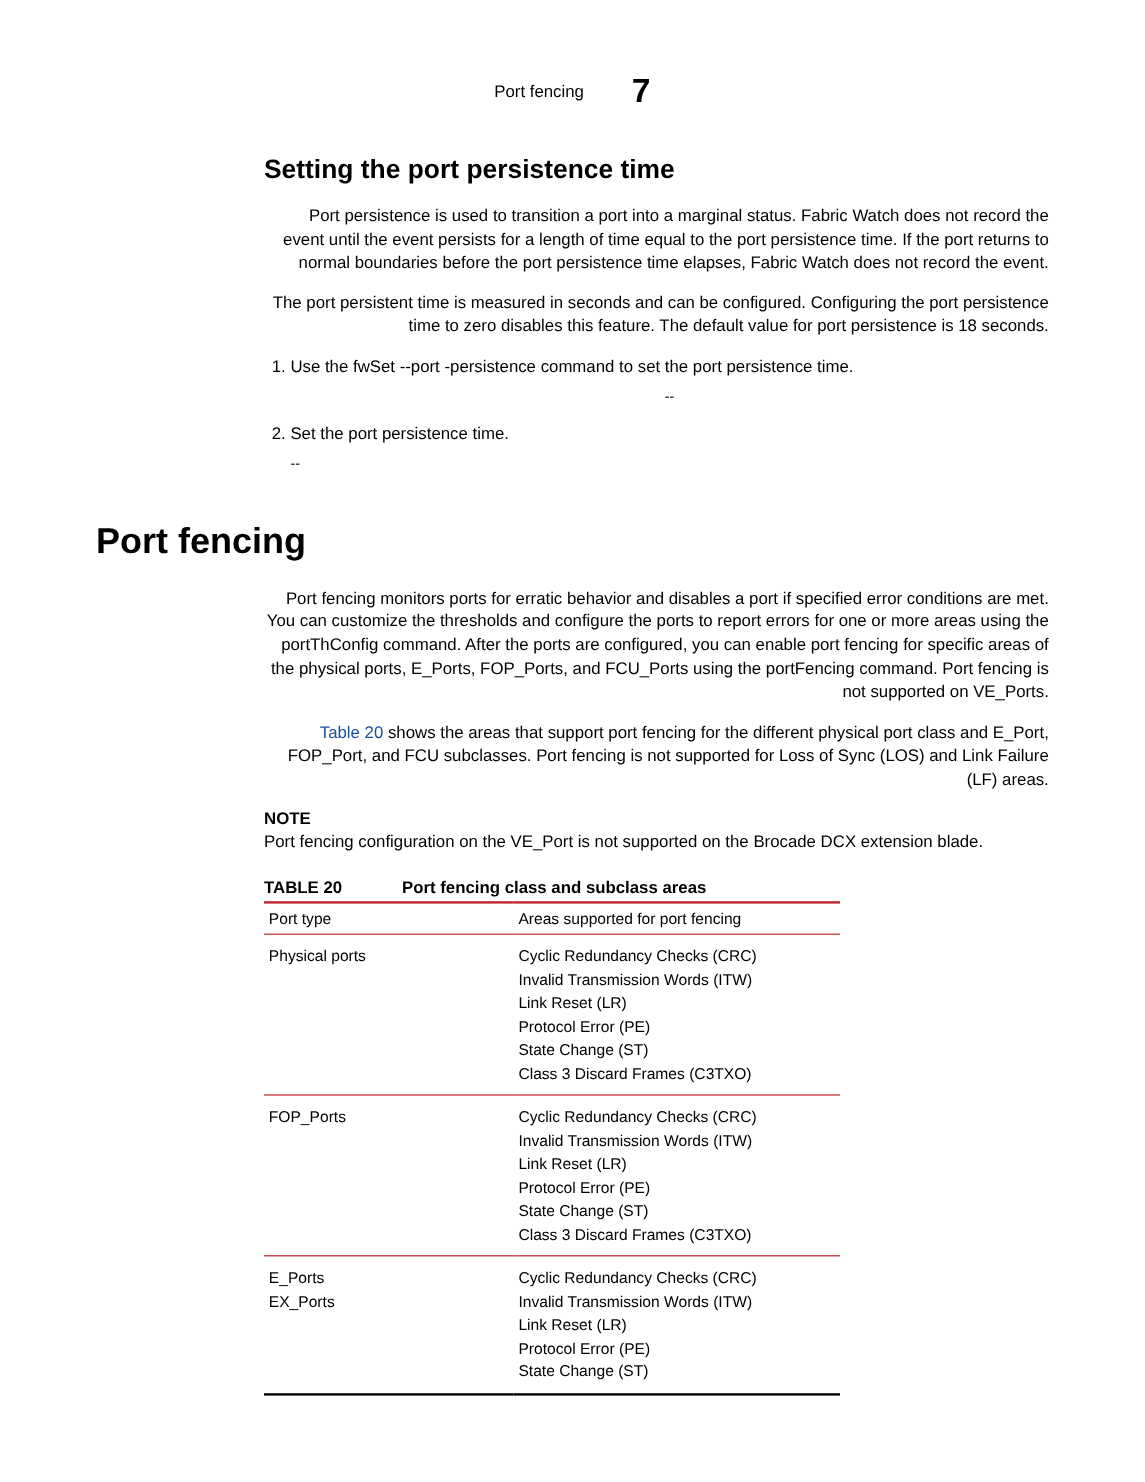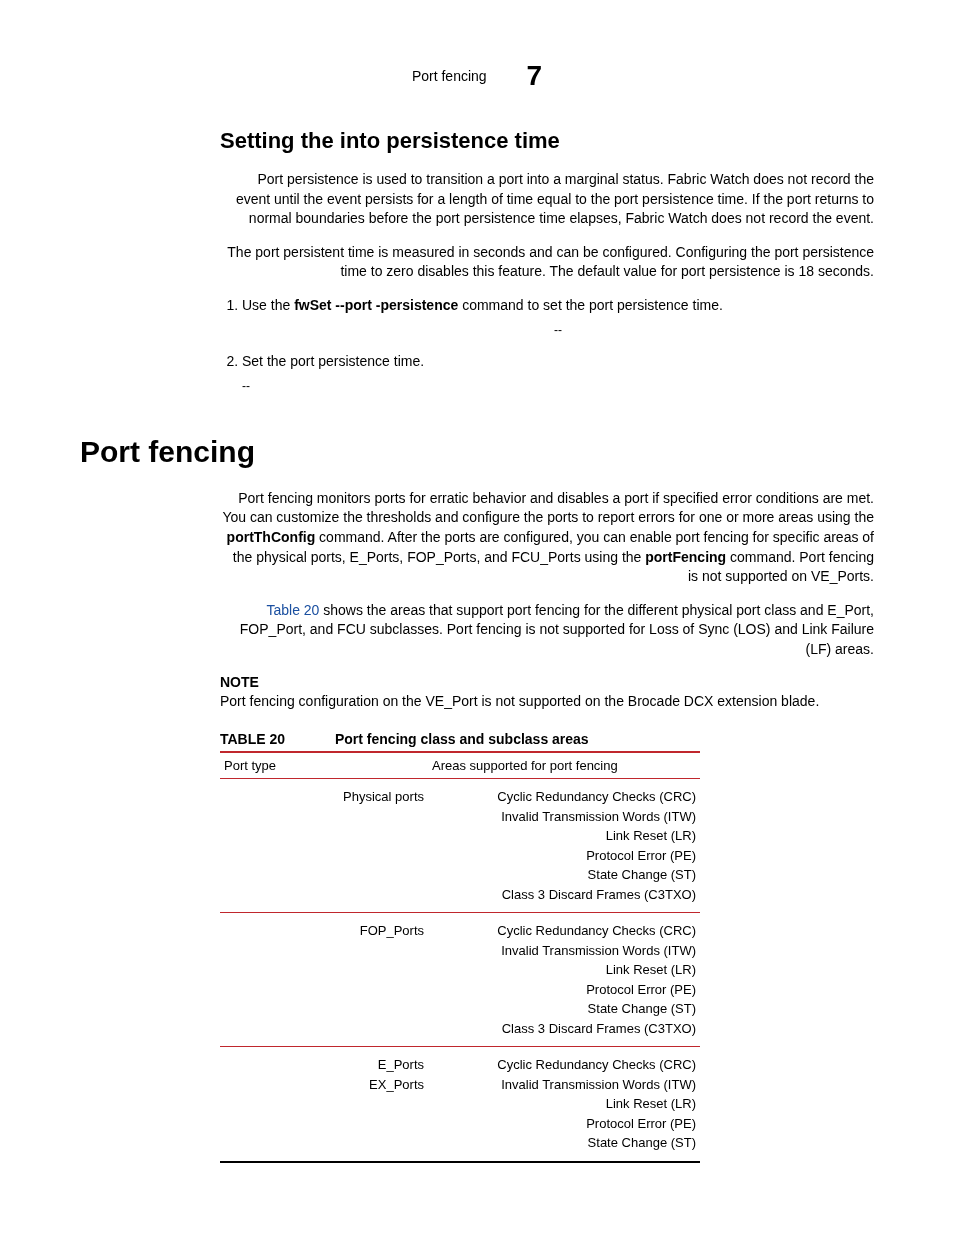--- a/index.html
+++ b/index.html
@@ -64,21 +64,21 @@
   .dashline {
     text-align: center;
     margin: 6px 0 14px 0;
     font-size: 12px;
     color: #000;
   }
   .dashline.left {
     text-align: left;
     margin-left: 0;
   }
-  .bold { font-weight: bold; }
+  .bold { font-weight: normal; }
   .link { color: #1a4fa0; }
   .note-label {
     font-family: "Arial Narrow", Arial, sans-serif;
     font-weight: 700;
     font-size: 14px;
     margin-bottom: 2px;
     font-stretch: condensed;
   }
   .note-text {
     margin-bottom: 20px;
@@ -112,39 +112,38 @@
     font-stretch: condensed;
     border-top: 2px solid #c0272d;
     border-bottom: 1px solid #c0272d;
     padding: 5px 4px;
   }
   table.fence tbody td {
     vertical-align: top;
     padding: 8px 4px;
     border-bottom: 1px solid #c0272d;
     line-height: 1.5;
-    text-align: right;
   }
   table.fence tbody tr:last-child td {
     border-bottom: 2px solid #000000;
   }
   table.fence td.pt { width: 200px; }
 </style>
 </head>
 <body>
 
 <div class="page">
 
   <div class="running-head">
     <span class="chaptitle">Port fencing</span>
     <span class="chapnum">7</span>
   </div>
 
   <div class="indent-block">
-    <h2 class="section">Setting the into persistence time</h2>
+    <h2 class="section">Setting the port persistence time</h2>
     <p>Port persistence is used to transition a port into a marginal status. Fabric Watch does not record the event until the event persists for a length of time equal to the port persistence time. If the port returns to normal boundaries before the port persistence time elapses, Fabric Watch does not record the event.</p>
     <p>The port persistent time is measured in seconds and can be configured. Configuring the port persistence time to zero disables this feature. The default value for port persistence is 18 seconds.</p>
     <ol class="steps">
       <li>
         <span>Use the </span><span class="bold">fwSet --port -persistence</span><span> command to set the port persistence time.</span>
         <div class="dashline">--</div>
       </li>
       <li>
         <span>Set the port persistence time.</span>
         <div class="dashline left">--</div>

